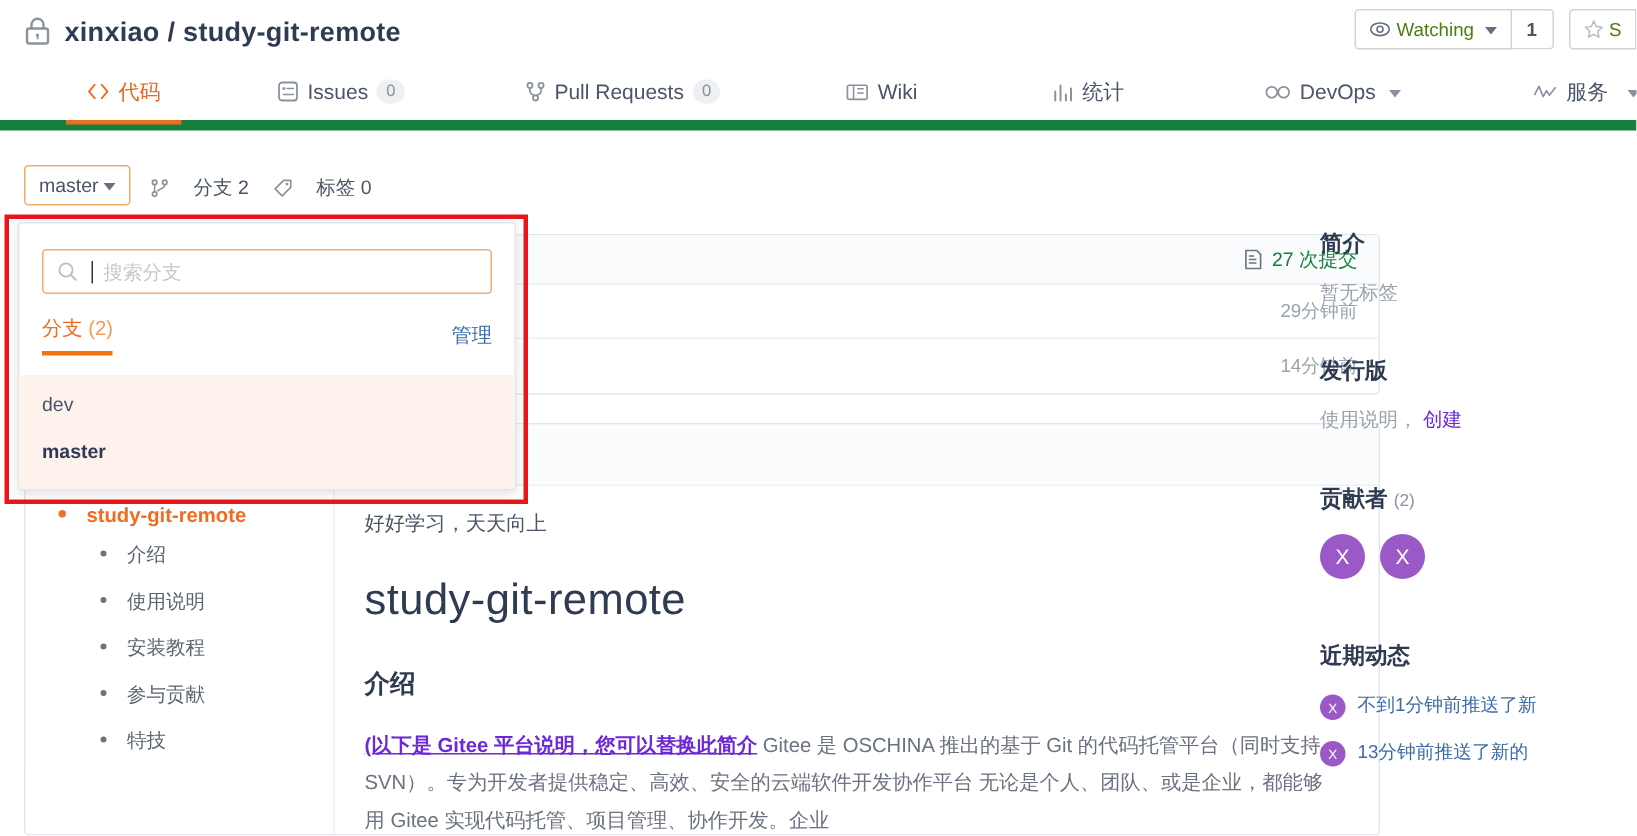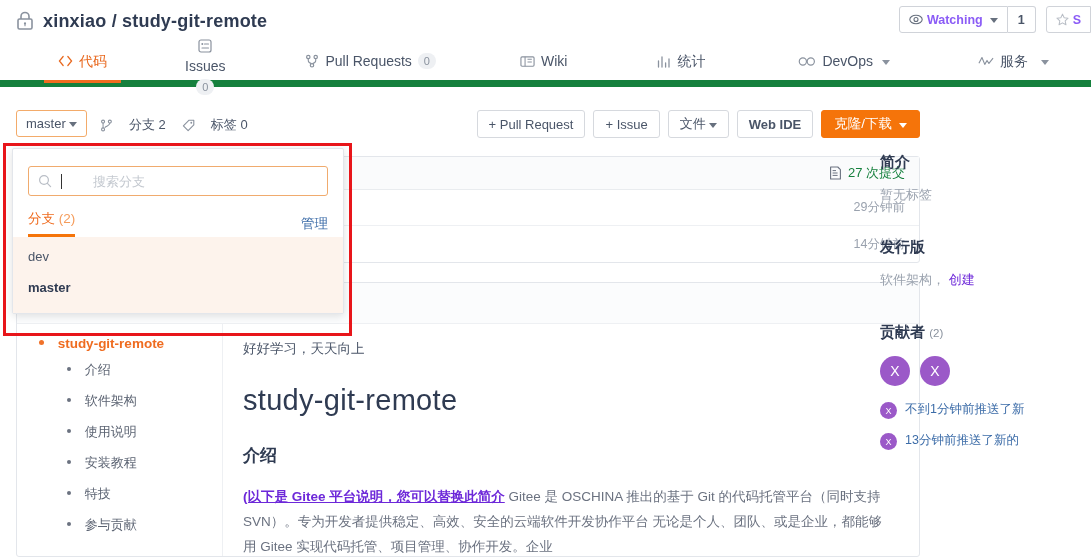--- a/index.html
+++ b/index.html
@@ -21,23 +21,23 @@
   .repo-title {
     font-size: 18px; font-weight: bold; color: #2f3b52; letter-spacing: .2px;
     white-space: nowrap;
   }
   .repo-title .owner { color: #2f3b52; }
   .header-right {
     position: absolute; right: 0; top: 6px; display: flex; align-items: stretch; height: 27px;
   }
   .btn-group { display: flex; align-items: stretch; }
   .gbtn {
-    border: 1px solid #d0d3d9; background: #fff; color: #8b5cf6;
+    border: 1px solid #d0d3d9; background: #fff; color: #4d7c0f;
     font-size: 12.5px; display: flex; align-items: center; gap: 4px;
-    padding: 0 9px; white-space: nowrap; cursor: pointer; font-weight: bold;
+    padding: 0 9px; white-space: nowrap; cursor: pointer;
   }
   .gbtn.left  { border-radius: 3px 0 0 3px; }
   .gbtn.right { border-radius: 0 3px 3px 0; border-left: none; font-weight: bold; color:#4a5568; padding: 0 10px;}
   .gbtn.solo  { border-radius: 3px 0 0 3px; }
   .eye-icon, .star-icon { display:inline-block; }
   .caret {
     display: inline-block; width: 0; height: 0;
     border-left: 4px solid transparent; border-right: 4px solid transparent;
     border-top: 5px solid #67707e; margin-left: 3px; position: relative; top: 1px;
   }
@@ -178,26 +178,26 @@
     background: #fff; border: 1px solid #e3e6eb;
     box-shadow: 0 2px 8px rgba(0,0,0,.12); z-index: 30; border-radius: 2px;
   }
   .dd-search-wrap { padding: 17px 15px 0 15px; }
   .dd-search {
     display: flex; align-items: center; gap: 9px;
     border: 1px solid #f0ab6e; border-radius: 3px; height: 30px; padding: 0 9px;
   }
   .dd-search input {
     border: none; outline: none; font-size: 13px; color: #333;
-    flex: 1; font-family: inherit; background: transparent; margin-left: 24px;
+    flex: 1; font-family: inherit; background: transparent;
   }
   .dd-search input::placeholder { color: #c3c8cf; }
   .dd-tabs {
     display: flex; align-items: center; justify-content: space-between;
-    padding: 14px 15px 0 15px; position: relative;
+    padding: 14px 15px 13px 15px; position: relative;
   }
   .dd-tab-active { font-size: 13.5px; color: #ef6c20; position: relative; padding-bottom: 9px; }
   .dd-tab-active .n { color: #f59c5b; }
   .dd-tab-active::after {
     content: ""; position: absolute; left: 0; right: 0; bottom: 0;
     height: 3px; background: #f5740a;
   }
   .dd-manage { font-size: 13.5px; color: #3c6ca8; cursor: pointer; }
   .dd-list { background: #fdf3ec; padding: 4px 0 10px 0; }
   .dd-item {
@@ -256,21 +256,21 @@
     <div class="tab active" style="margin-left:58px;">
       <span class="ticon">
         <svg width="15" height="12" viewBox="0 0 16 12">
           <path d="M5.5 1.2L1.5 6l4 4.8M10.5 1.2L14.5 6l-4 4.8" fill="none" stroke="currentColor" stroke-width="1.3" stroke-linecap="round"></path>
         </svg>
       </span>
       <span class="label">代码</span>
       <span class="underline"></span>
     </div>
 
-    <div class="tab" style="margin-left:78px;flex-direction:column;">
+    <div class="tab" style="margin-left:78px;">
       <span class="ticon">
         <svg width="14" height="14" viewBox="0 0 14 14">
           <rect x="1" y="1" width="12" height="12" rx="2" fill="none" stroke="currentColor" stroke-width="1.2"></rect>
           <circle cx="4.3" cy="5" r="1" fill="currentColor"></circle>
           <path d="M6.5 5h4M4 9h6.5" stroke="currentColor" stroke-width="1.1" stroke-linecap="round"></path>
         </svg>
       </span>
       <span class="label">Issues</span>
       <span class="count-pill">0</span>
     </div>
@@ -347,33 +347,20 @@
       </div>
       <div class="mi">
         <svg width="13" height="13" viewBox="0 0 14 14">
           <path d="M7.6 1.3H12.7V6.4L6.6 12.5 1.5 7.4z" fill="none" stroke="#8a929e" stroke-width="1.2" stroke-linejoin="round"></path>
           <circle cx="10" cy="4" r="1" fill="#8a929e"></circle>
         </svg>
         <span>标签 0</span>
       </div>
     </div>
 
-    <div class="action-btns">
-      <div class="abtn">+ Pull Request</div>
-      <div class="abtn">+ Issue</div>
-      <div class="abtn">
-        <span>文件</span>
-        <span class="caret"></span>
-      </div>
-      <div class="abtn bold">Web IDE</div>
-      <div class="abtn primary">
-        <span>克隆/下载</span>
-        <span class="caret white" style="margin-left:7px;"></span>
-      </div>
-    </div>
   </div>
 
   <div class="main">
 
     <div class="file-panel">
       <div class="file-head">
         <div class="commits">
           <svg width="13" height="14" viewBox="0 0 13 14">
             <path d="M1.6 1h7.2l2.6 2.6V13H1.6z" fill="none" stroke="#6b7280" stroke-width="1.1" stroke-linejoin="round"></path>
             <path d="M3.6 4.6h3.4M3.6 7h5M3.6 9.4h5" stroke="#6b7280" stroke-width="1"></path>
@@ -400,37 +387,33 @@
             <li class="sub">
               <span class="bullet"></span>
               <span class="root-link">study-git-remote</span>
               <ul>
                 <li>
                   <span class="bullet sub"></span>
                   <span>介绍</span>
                 </li>
                 <li>
                   <span class="bullet sub"></span>
-                  <span>软件架构</span>
-                </li>
-                <li>
-                  <span class="bullet sub"></span>
                   <span>使用说明</span>
                 </li>
                 <li>
                   <span class="bullet sub"></span>
                   <span>安装教程</span>
                 </li>
                 <li>
                   <span class="bullet sub"></span>
-                  <span>特技</span>
+                  <span>参与贡献</span>
                 </li>
                 <li>
                   <span class="bullet sub"></span>
-                  <span>参与贡献</span>
+                  <span>特技</span>
                 </li>
               </ul>
             </li>
           </ul>
         </div>
 
         <div class="doc">
           <div class="tagline">好好学习，天天向上</div>
           <h1>study-git-remote</h1>
           <h2>介绍</h2>
@@ -438,33 +421,34 @@
         </div>
       </div>
     </div>
 
     <div class="side">
       <h3>简介</h3>
       <div class="muted" style="margin-bottom:34px;">暂无标签</div>
 
       <h3>发行版</h3>
       <div class="muted" style="margin-bottom:34px;">
-        <span>软件架构，</span>
+        <span>使用说明，</span>
         <span class="link">创建</span>
       </div>
 
       <h3>
         <span>贡献者</span>
         <span class="cnt">(2)</span>
       </h3>
       <div class="avatars">
         <div class="avatar">X</div>
         <div class="avatar">X</div>
       </div>
 
+      <h3 style="margin-top:42px;">近期动态</h3>
       <div class="activity">
         <div class="act-item">
           <div class="avatar-s">X</div>
           <div class="txt">不到1分钟前推送了新</div>
         </div>
         <div class="act-item">
           <div class="avatar-s">X</div>
           <div class="txt">13分钟前推送了新的</div>
         </div>
       </div>

